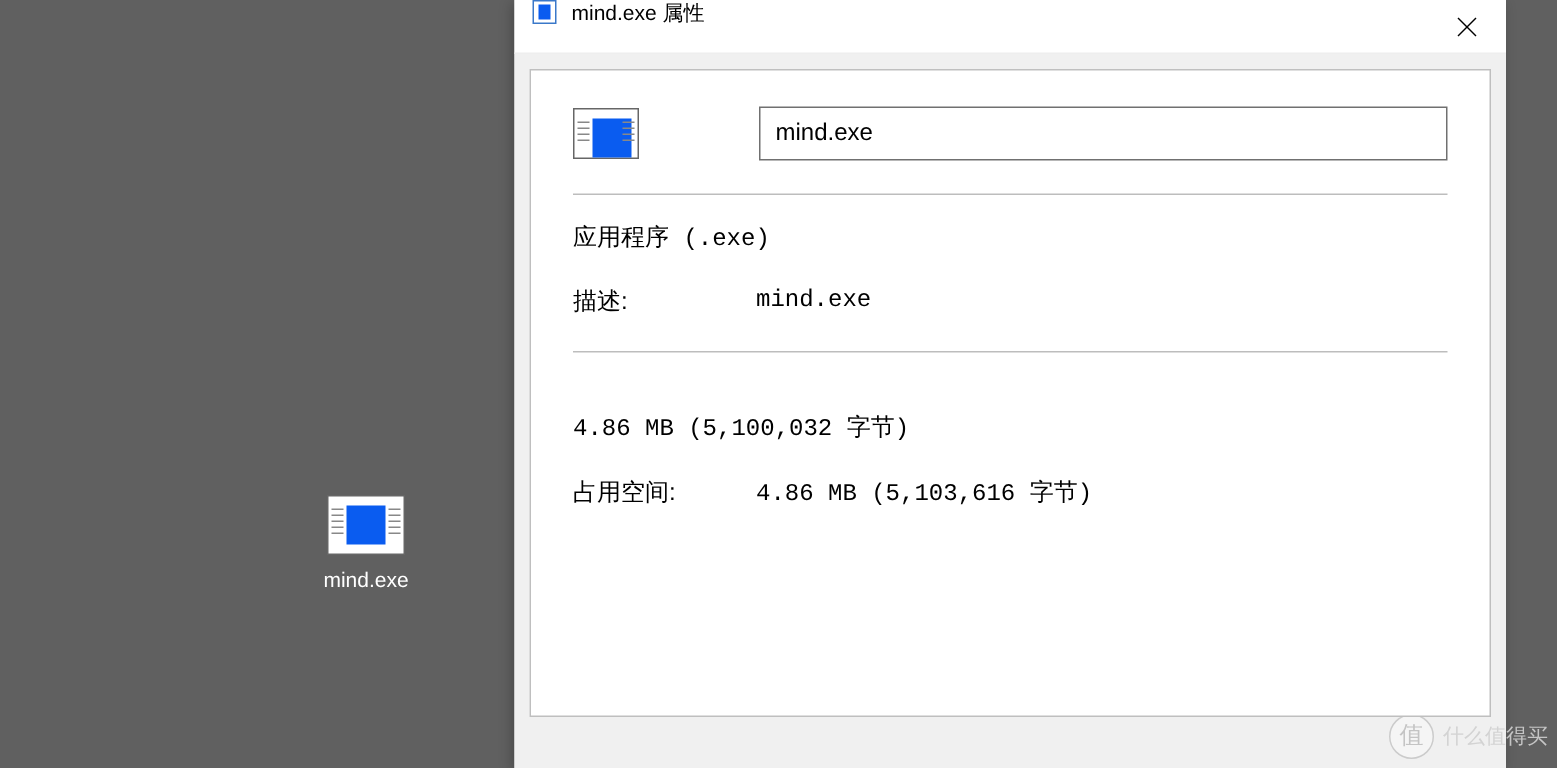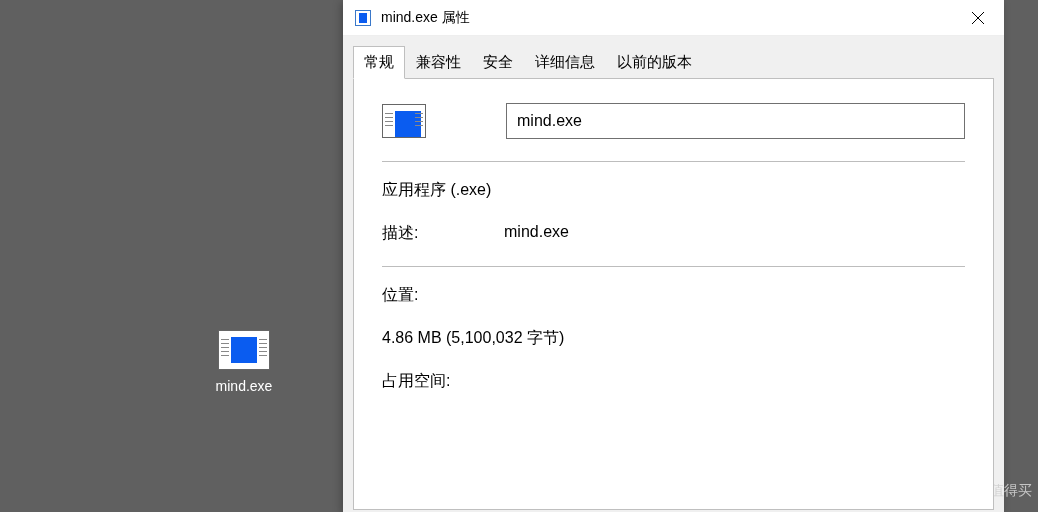--- a/index.html
+++ b/index.html
@@ -59,21 +59,21 @@
     top: 0;
     width: 661px;
     height: 512px;
     background: #fff;
     box-shadow: -2px 2px 8px rgba(0,0,0,.25);
   }
 
   .titlebar {
     height: 36px;
     display: flex;
-    align-items: center;
+    align-items: flex-start;
     padding: 0 0 0 12px;
     background: #fff;
     border-bottom: 1px solid #eee;
   }
   .titlebar .titleicon {
     width: 16px; height: 16px;
     border: 1px solid #3a78c9;
     position: relative;
     margin-right: 10px;
   }
@@ -140,21 +140,21 @@
     font-size: 16px;
     font-family: inherit;
   }
   .hr {
     border: none;
     border-top: 1px solid #bdbdbd;
     margin: 12px 0 18px 0;
   }
   .kv { margin-bottom: 22px; display:flex; }
   .kv .k { width: 122px; font-size: 16px; color:#000; }
-  .kv .v { font-size: 16px; color:#000; }
+  .kv .v { font-size: 16px; color:#000;font-family:Liberation Mono, monospace; }
 
   
   .watermark {
     position: absolute;
     right: 6px;
     bottom: 6px;
     display: flex;
     align-items: center;
     color: #d0d0d0;
     font-size: 14px;
@@ -208,27 +208,20 @@
     <div class="titletext">mind.exe 属性</div>
     <div class="closebtn">
       <svg viewBox="0 0 14 14">
         <line x1="1" y1="1" x2="13" y2="13" stroke="#000" stroke-width="1"></line>
         <line x1="13" y1="1" x2="1" y2="13" stroke="#000" stroke-width="1"></line>
       </svg>
     </div>
   </div>
 
   <div class="client">
-    <div class="tabs">
-      <div class="tab active">常规</div>
-      <div class="tab">兼容性</div>
-      <div class="tab">安全</div>
-      <div class="tab">详细信息</div>
-      <div class="tab">以前的版本</div>
-    </div>
 
     <div class="panel">
 
       <div class="row fileheader">
         <div class="exe-icon">
           <div class="lines-left">
               <span></span>
               <span></span>
               <span></span>
               <span></span>
@@ -249,27 +242,27 @@
         <div class="v">应用程序 (.exe)</div>
       </div>
       <div class="kv">
         <div class="k">描述:</div>
         <div class="v">mind.exe</div>
       </div>
 
       <hr class="hr">
 
       <div class="kv">
-        <div class="k">位置:</div>
       </div>
       <div class="kv">
         <div class="v">4.86 MB (5,100,032 字节)</div>
       </div>
       <div class="kv">
         <div class="k">占用空间:</div>
+        <div class="v">4.86 MB (5,103,616 字节)</div>
       </div>
 
     </div>
   </div>
 </div>
 
 <div class="watermark">
   <div class="logo"></div>
   <span>什么值得买</span>
 </div>

